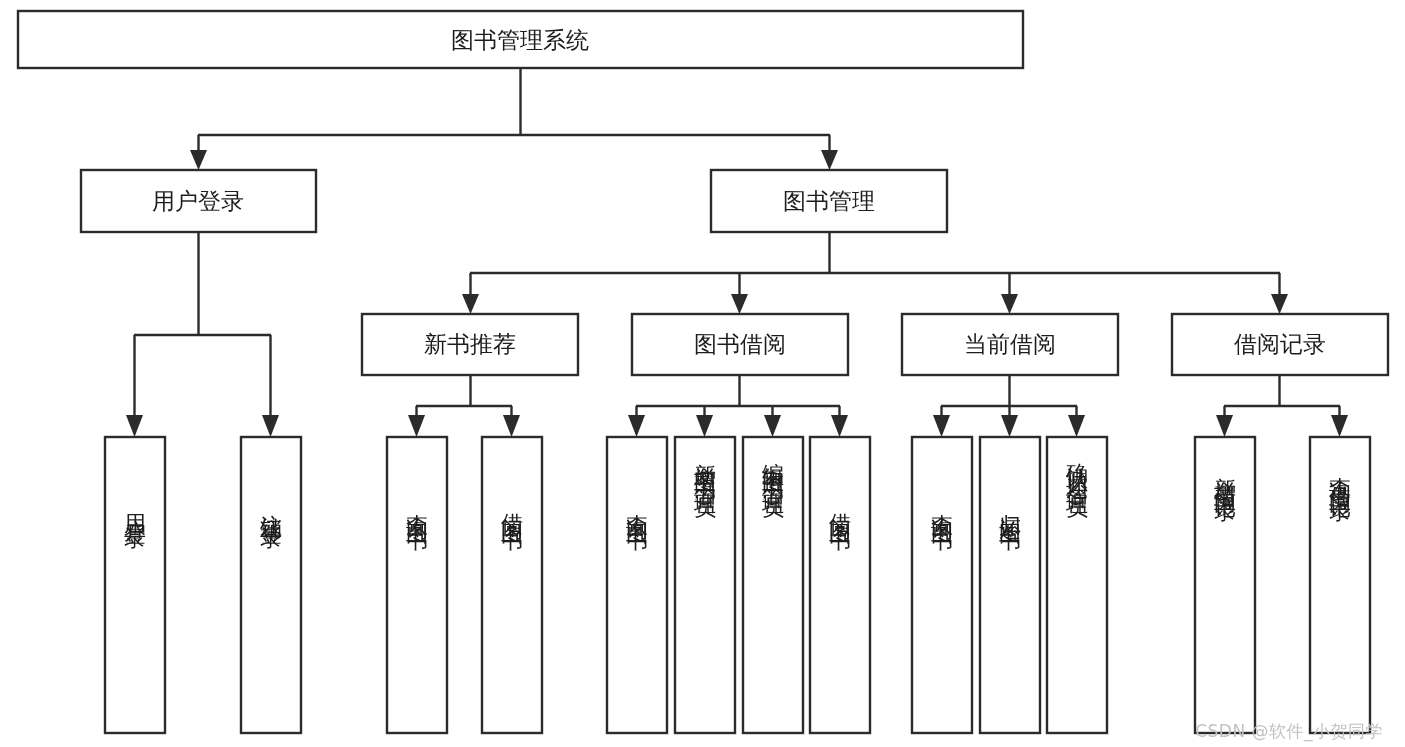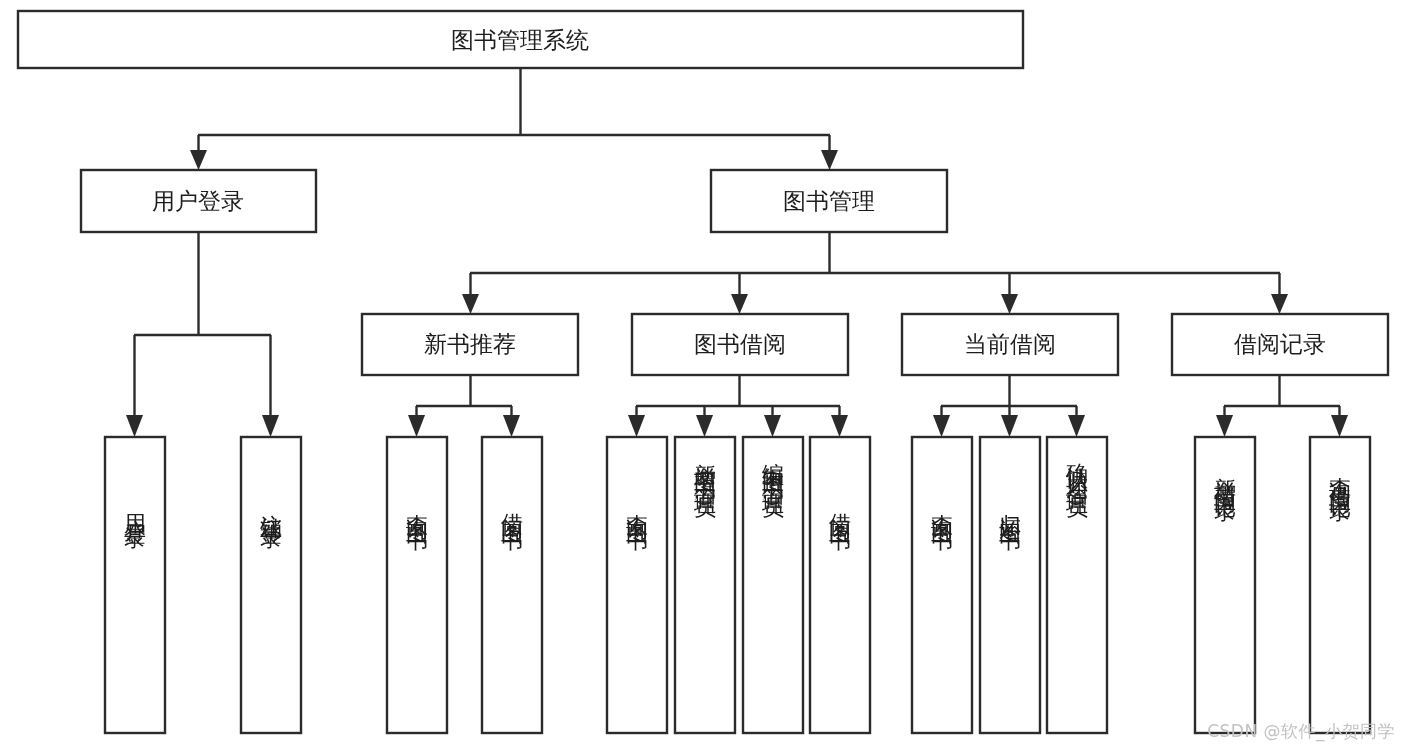--- a/index.html
+++ b/index.html
@@ -62,21 +62,21 @@
     font-family: "DejaVu Sans", "Liberation Sans", sans-serif;
     font-size: 22px;
     line-height: 1;
     letter-spacing: 5px;
     color: #1d1d1d;
     white-space: nowrap;
     text-align: left;
   }
   .watermark {
     position: absolute;
-    right: 10px;
+    right: 22px;
     bottom: 4px;
     font-family: "DejaVu Sans", "Liberation Sans", sans-serif;
     font-size: 17px;
     color: #c2c2c2;
     letter-spacing: 0.5px;
     white-space: nowrap;
   }
 </style>
 </head>
 <body>

